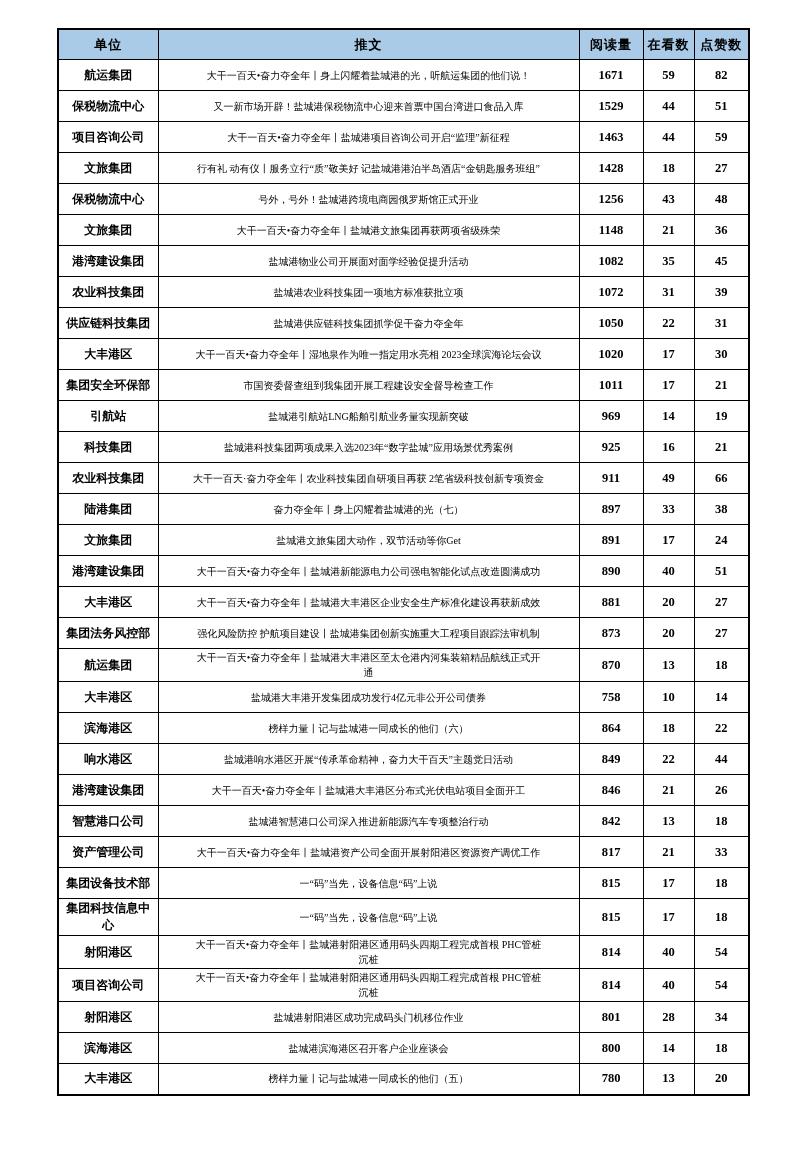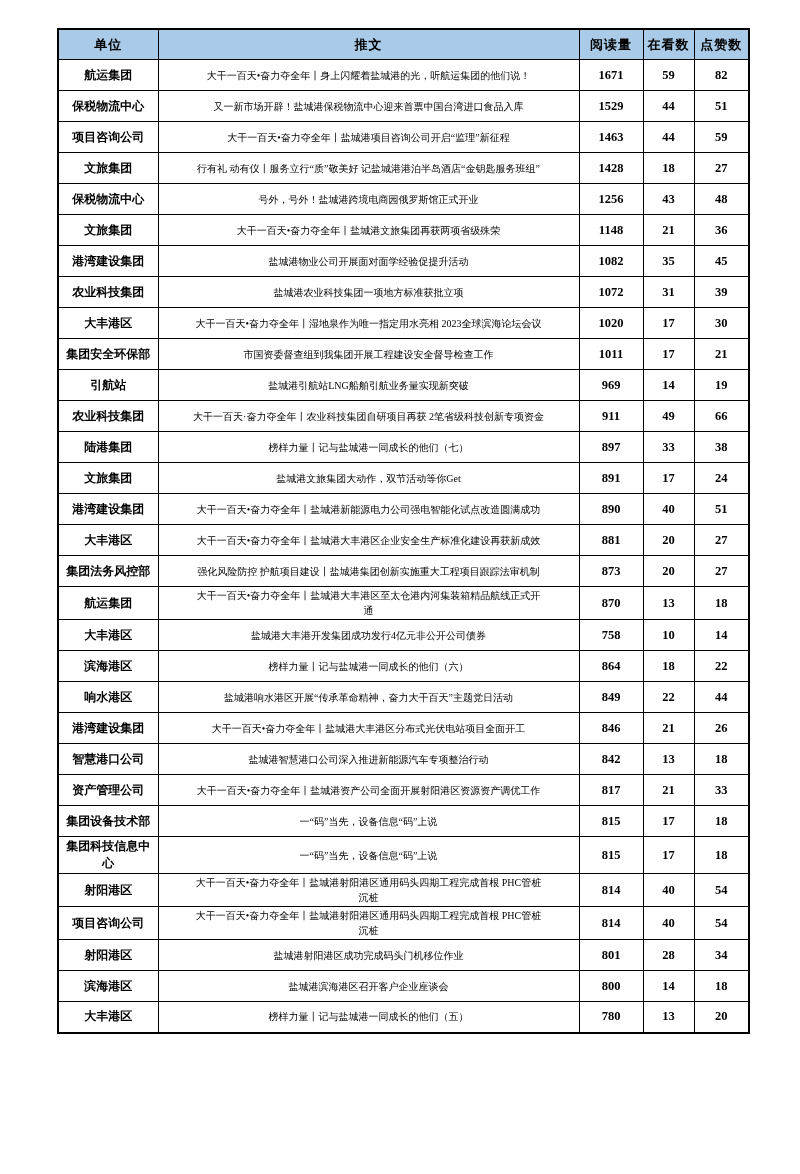--- a/index.html
+++ b/index.html
@@ -143,20 +143,27 @@
 
 
   <tr>
     <td class="unit">农业科技集团</td>
     <td class="tweet">盐城港农业科技集团一项地方标准获批立项</td>
     <td class="num">1072</td>
     <td class="num">31</td>
     <td class="num">39</td>
   </tr>
 
+  <tr>
+    <td class="unit">供应链科技集团</td>
+    <td class="tweet">盐城港供应链科技集团抓学促干奋力夺全年</td>
+    <td class="num">1050</td>
+    <td class="num">22</td>
+    <td class="num">31</td>
+  </tr>
 
   <tr>
     <td class="unit">大丰港区</td>
     <td class="tweet">大干一百天•奋力夺全年丨湿地泉作为唯一指定用水亮相 2023全球滨海论坛会议</td>
     <td class="num">1020</td>
     <td class="num">17</td>
     <td class="num">30</td>
   </tr>
 
   <tr>
@@ -168,32 +175,39 @@
   </tr>
 
   <tr>
     <td class="unit">引航站</td>
     <td class="tweet">盐城港引航站LNG船舶引航业务量实现新突破</td>
     <td class="num">969</td>
     <td class="num">14</td>
     <td class="num">19</td>
   </tr>
 
+  <tr>
+    <td class="unit">科技集团</td>
+    <td class="tweet">盐城港科技集团两项成果入选2023年“数字盐城”应用场景优秀案例</td>
+    <td class="num">925</td>
+    <td class="num">16</td>
+    <td class="num">21</td>
+  </tr>
 
   <tr>
     <td class="unit">农业科技集团</td>
     <td class="tweet">大干一百天·奋力夺全年丨农业科技集团自研项目再获 2笔省级科技创新专项资金</td>
     <td class="num">911</td>
     <td class="num">49</td>
     <td class="num">66</td>
   </tr>
 
   <tr>
     <td class="unit">陆港集团</td>
-    <td class="tweet">榜样力量丨记与盐城港一同成长的他们（七）</td>
+    <td class="tweet">奋力夺全年丨身上闪耀着盐城港的光（七）</td>
     <td class="num">897</td>
     <td class="num">33</td>
     <td class="num">38</td>
   </tr>
 
   <tr>
     <td class="unit">文旅集团</td>
     <td class="tweet">盐城港文旅集团大动作，双节活动等你Get</td>
     <td class="num">891</td>
     <td class="num">17</td>

